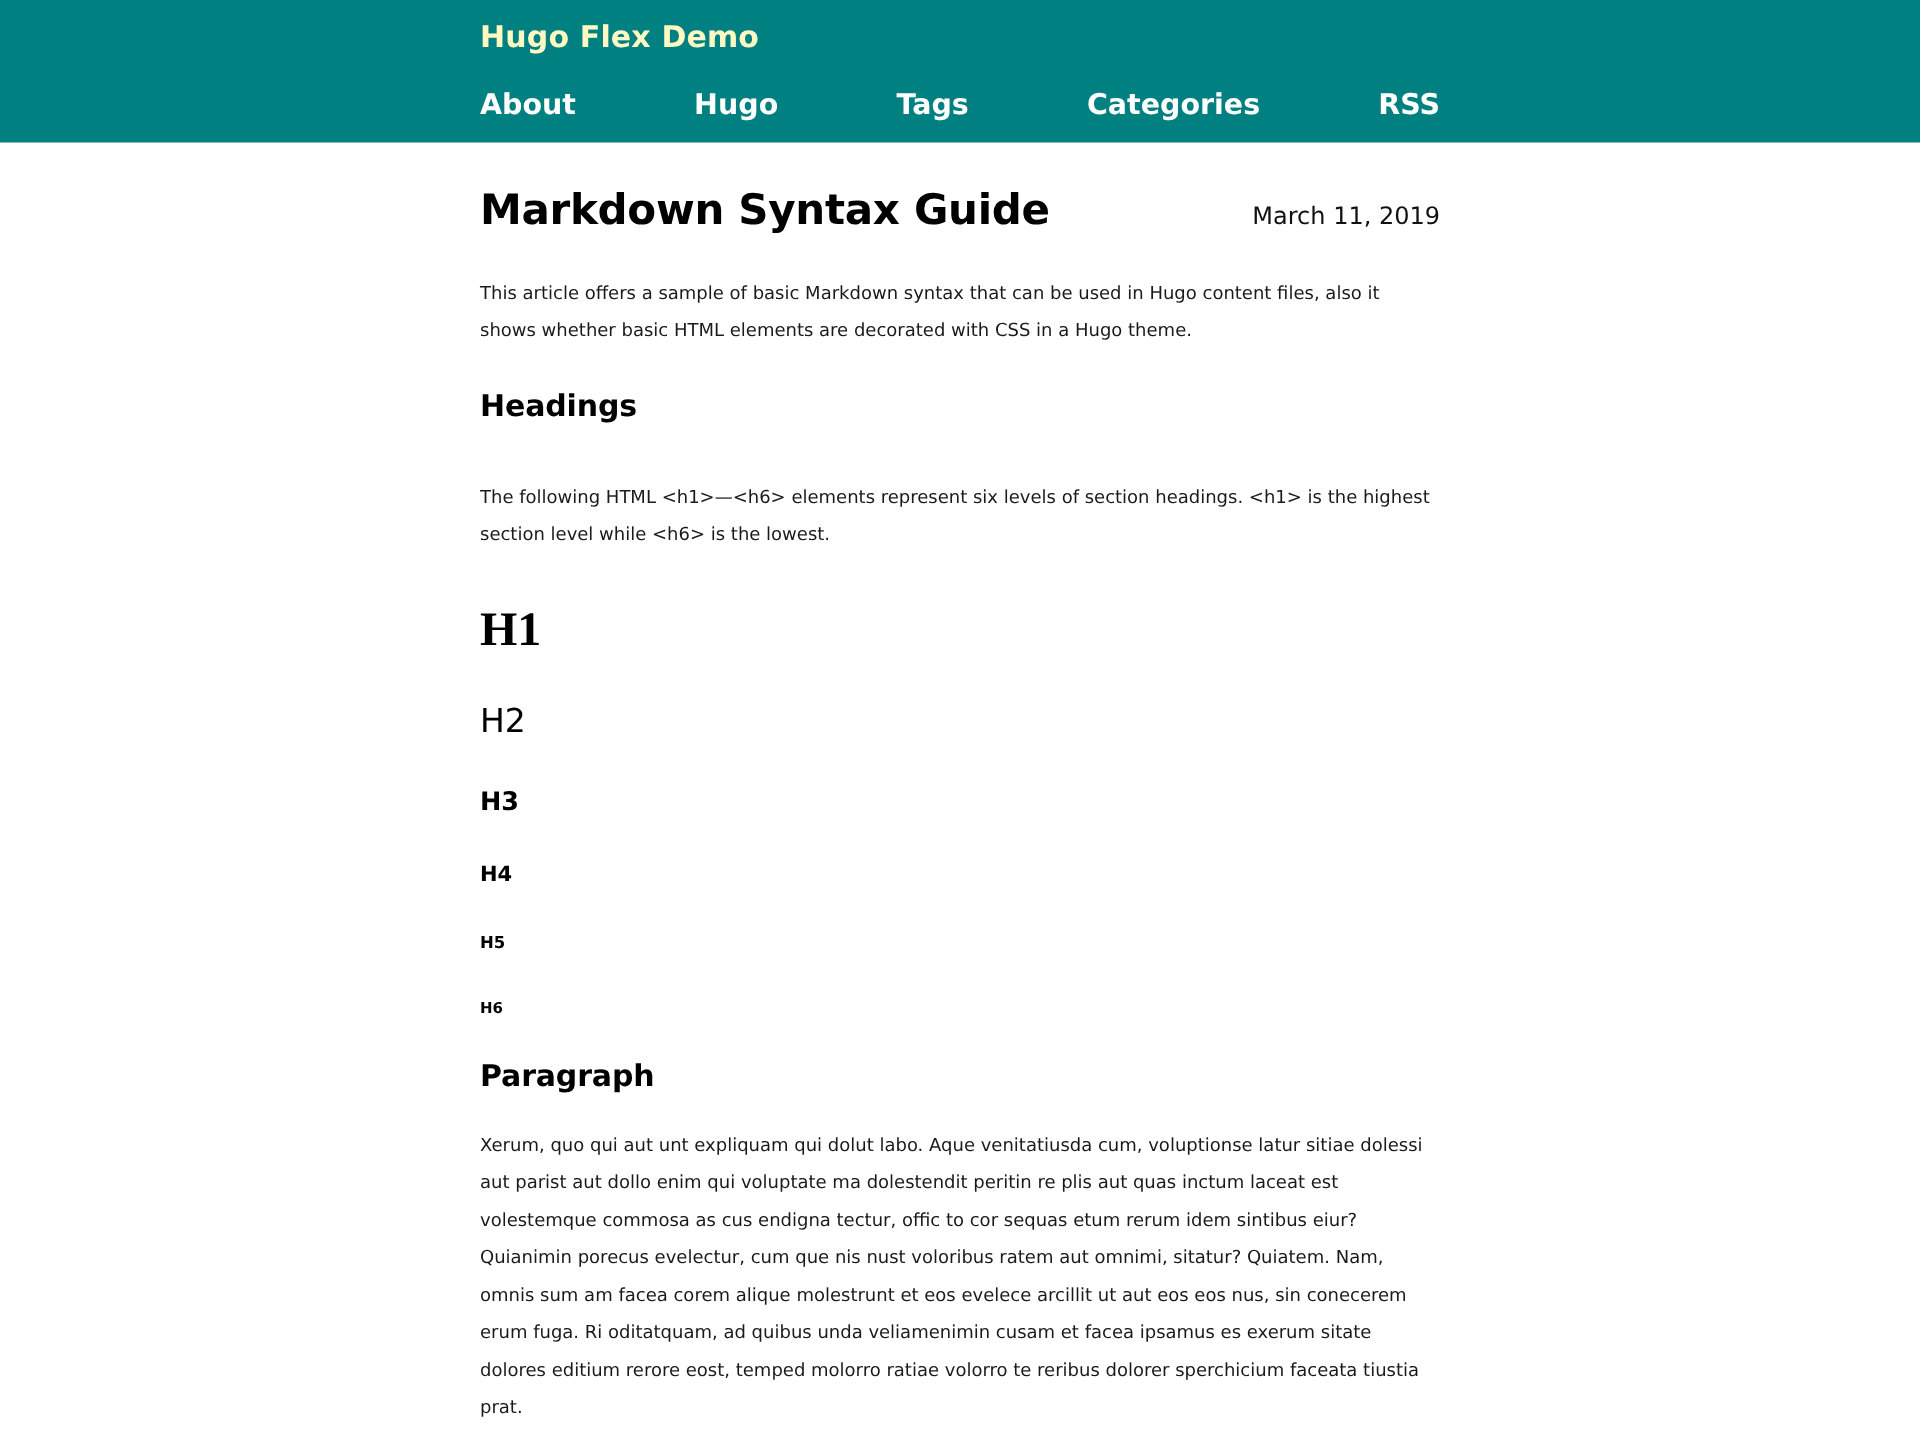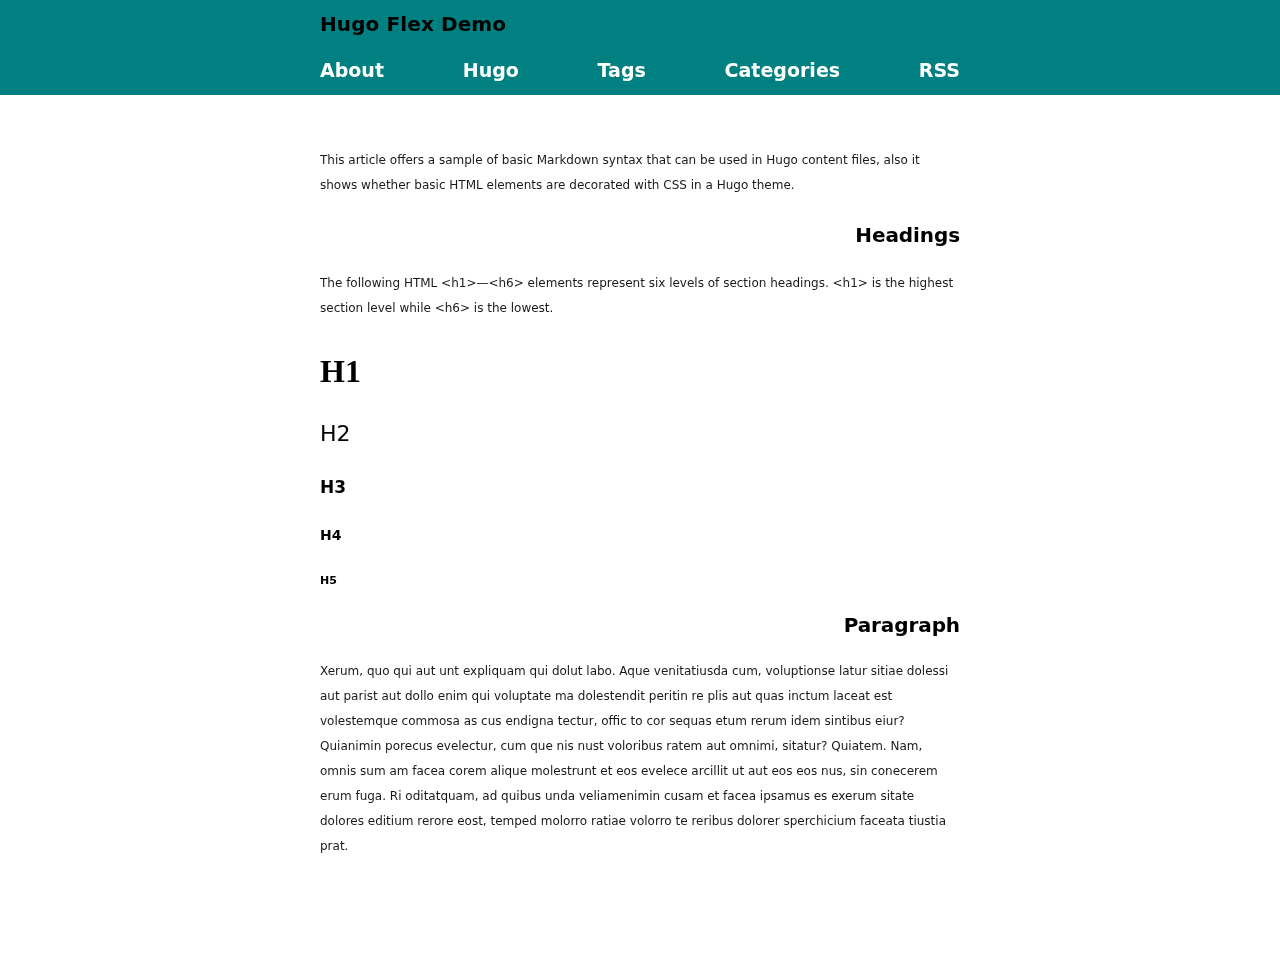--- a/index.html
+++ b/index.html
@@ -24,21 +24,21 @@
     height: 95px;
     padding-top: 8px;
   }
   .container {
     width: 640px;
     margin: 0 auto;
   }
   .site-title {
     font-size: 20px;
     font-weight: bold;
-    color: #000000;
+    color: #fef9c3;
     line-height: 1.2;
     margin: 0;
     padding-top: 4px;
     letter-spacing: 0.1px;
   }
   .site-nav {
     display: flex;
     justify-content: space-between;
     align-items: flex-start;
     margin-top: 23px;
@@ -78,30 +78,29 @@
     line-height: 1.3;
   }
 
   .post-body p {
     font-size: 12px;
     line-height: 25px;
     margin: 0 0 0px 0;
     color: #1a1a1a;
   }
   .post-body p.intro { margin-top: 26px; }
-  .post-body p.after-h2 { margin-top: 23px; }
+  .post-body p.after-h2 { margin-top: 36px; }
   .post-body p.lorem { margin-top: 21px; }
 
   .section-h2 {
     font-size: 20px;
     font-weight: bold;
     margin: 24px 0 0 0;
     line-height: 1.3;
     letter-spacing: -0.1px;
-    text-align: right;
   }
 
   
   .spec-h1 { font-size: 32px; font-weight: bold; margin: 30px 0 0 0; line-height: 1.25; font-family: Liberation Serif, serif; }
   .spec-h2 { font-size: 22px; font-weight: normal; margin: 29px 0 0 0; line-height: 1.25; }
   .spec-h3 { font-size: 17px; font-weight: bold; margin: 29px 0 0 0; line-height: 1.25; }
   .spec-h4 { font-size: 14px; font-weight: bold; margin: 29px 0 0 0; line-height: 1.25; }
   .spec-h5 { font-size: 11px; font-weight: bold; margin: 30px 0 0 0; line-height: 1.25; }
   .spec-h6 { font-size: 10px; font-weight: bold; margin: 31px 0 0 0; line-height: 1.25; }
 </style>
@@ -115,29 +114,34 @@
       <a class="nav-link" href="#">About</a>
       <a class="nav-link" href="#">Hugo</a>
       <a class="nav-link" href="#">Tags</a>
       <a class="nav-link" href="#">Categories</a>
       <a class="nav-link" href="#">RSS</a>
     </nav>
   </div>
 </div>
 
 <main class="main">
+  <div class="post-head">
+    <h1 class="post-title">Markdown Syntax Guide</h1>
+    <span class="post-date">March 11, 2019</span>
+  </div>
 
   <div class="post-body">
     <p class="intro">This article offers a sample of basic Markdown syntax that can be used in Hugo content files, also it shows whether basic HTML elements are decorated with CSS in a Hugo theme.</p>
 
     <h2 class="section-h2">Headings</h2>
     <p class="after-h2">The following HTML &lt;h1&gt;—&lt;h6&gt; elements represent six levels of section headings. &lt;h1&gt; is the highest section level while &lt;h6&gt; is the lowest.</p>
 
     <div class="spec-h1">H1</div>
     <div class="spec-h2">H2</div>
     <div class="spec-h3">H3</div>
     <div class="spec-h4">H4</div>
     <div class="spec-h5">H5</div>
+    <div class="spec-h6">H6</div>
 
     <h2 class="section-h2">Paragraph</h2>
     <p class="lorem">Xerum, quo qui aut unt expliquam qui dolut labo. Aque venitatiusda cum, voluptionse latur sitiae dolessi aut parist aut dollo enim qui voluptate ma dolestendit peritin re plis aut quas inctum laceat est volestemque commosa as cus endigna tectur, offic to cor sequas etum rerum idem sintibus eiur? Quianimin porecus evelectur, cum que nis nust voloribus ratem aut omnimi, sitatur? Quiatem. Nam, omnis sum am facea corem alique molestrunt et eos evelece arcillit ut aut eos eos nus, sin conecerem erum fuga. Ri oditatquam, ad quibus unda veliamenimin cusam et facea ipsamus es exerum sitate dolores editium rerore eost, temped molorro ratiae volorro te reribus dolorer sperchicium faceata tiustia prat.</p>
   </div>
 </main>
 
 </body></html>

